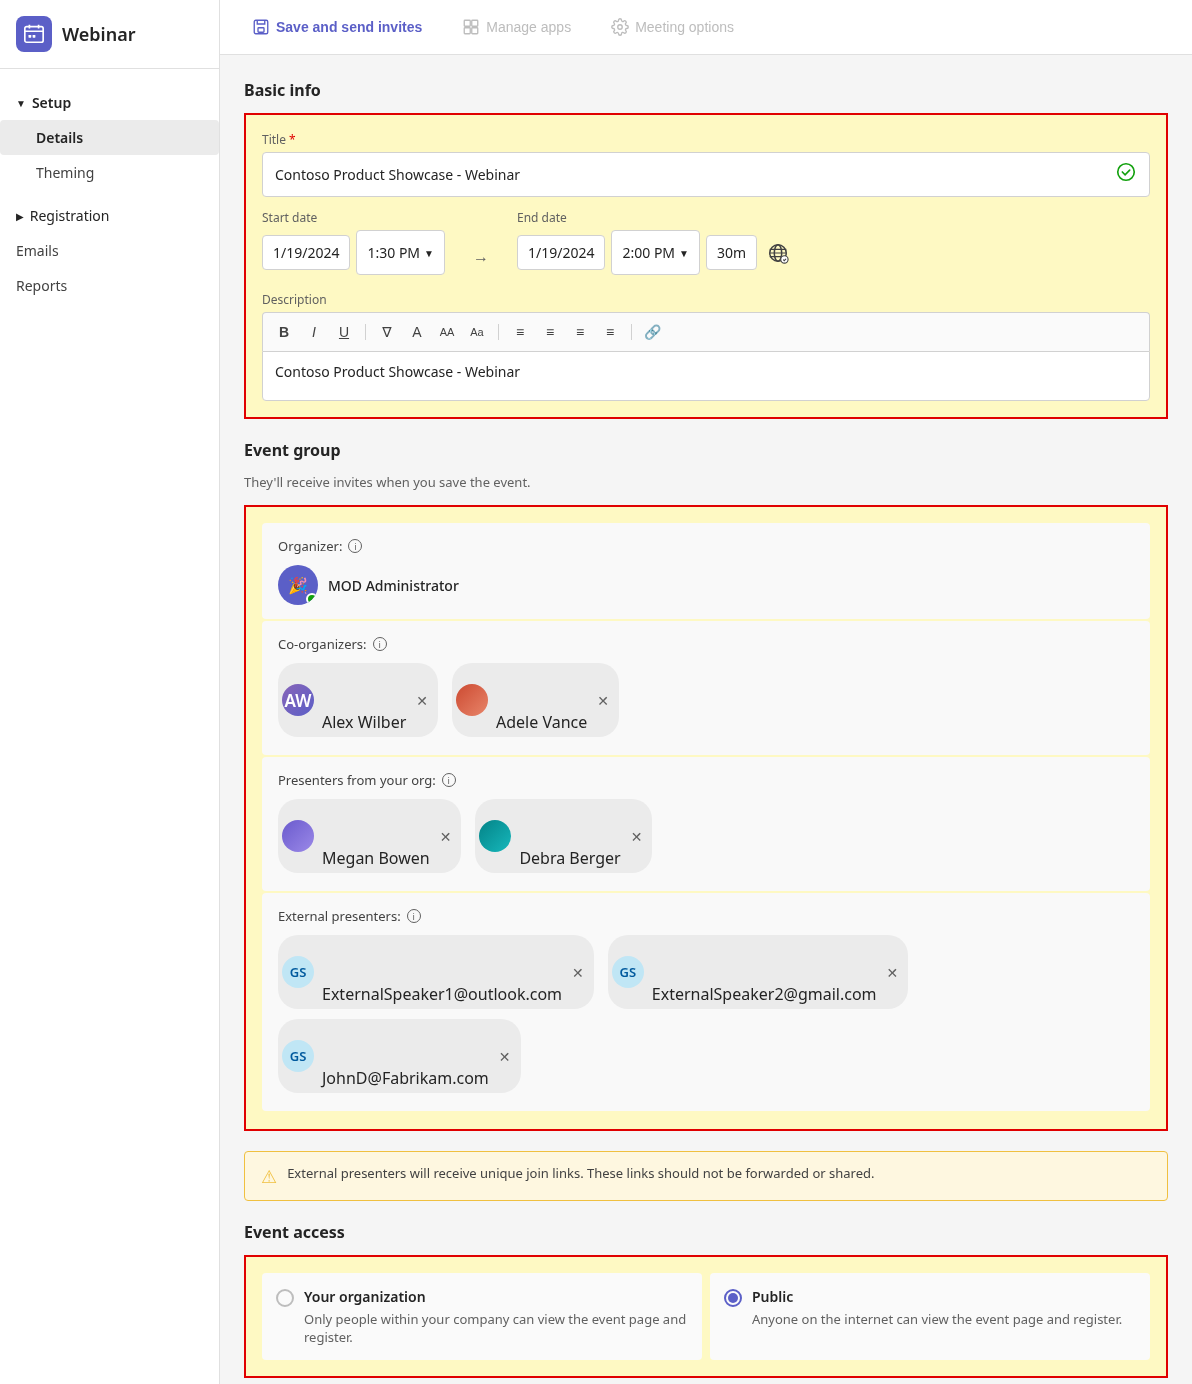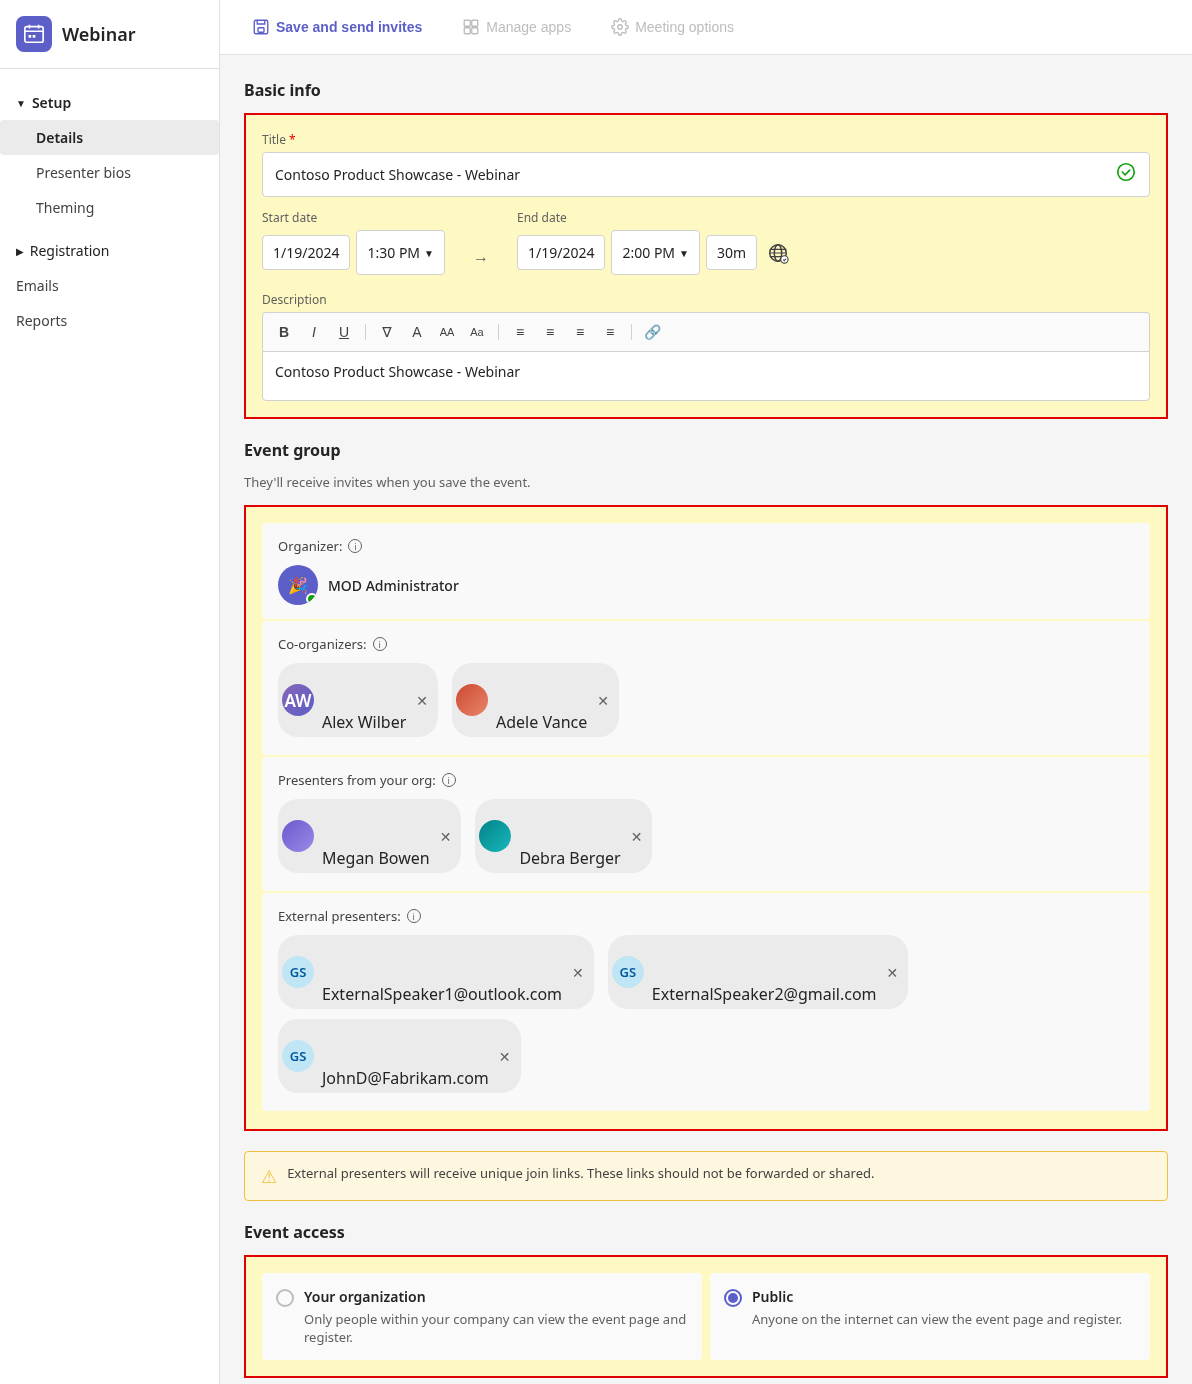--- a/index.html
+++ b/index.html
@@ -465,23 +465,20 @@
     <span class="app-title">Webinar</span>
   </div>
 
   <nav class="sidebar-nav">
     <div class="nav-group-title">
       <span style="font-size:10px;">▼</span>
       <span>Setup</span>
     </div>
     <div class="nav-item active">
       <span>Details</span>
-    </div>
-    <div class="nav-item">
-      <span>Presenter bios</span>
     </div>
     <div class="nav-item">
       <span>Theming</span>
     </div>
 
     <div class="nav-group-reg" style="margin-top:8px;">
       <span style="font-size:10px;">▶</span>
       <span>Registration</span>
     </div>
 

